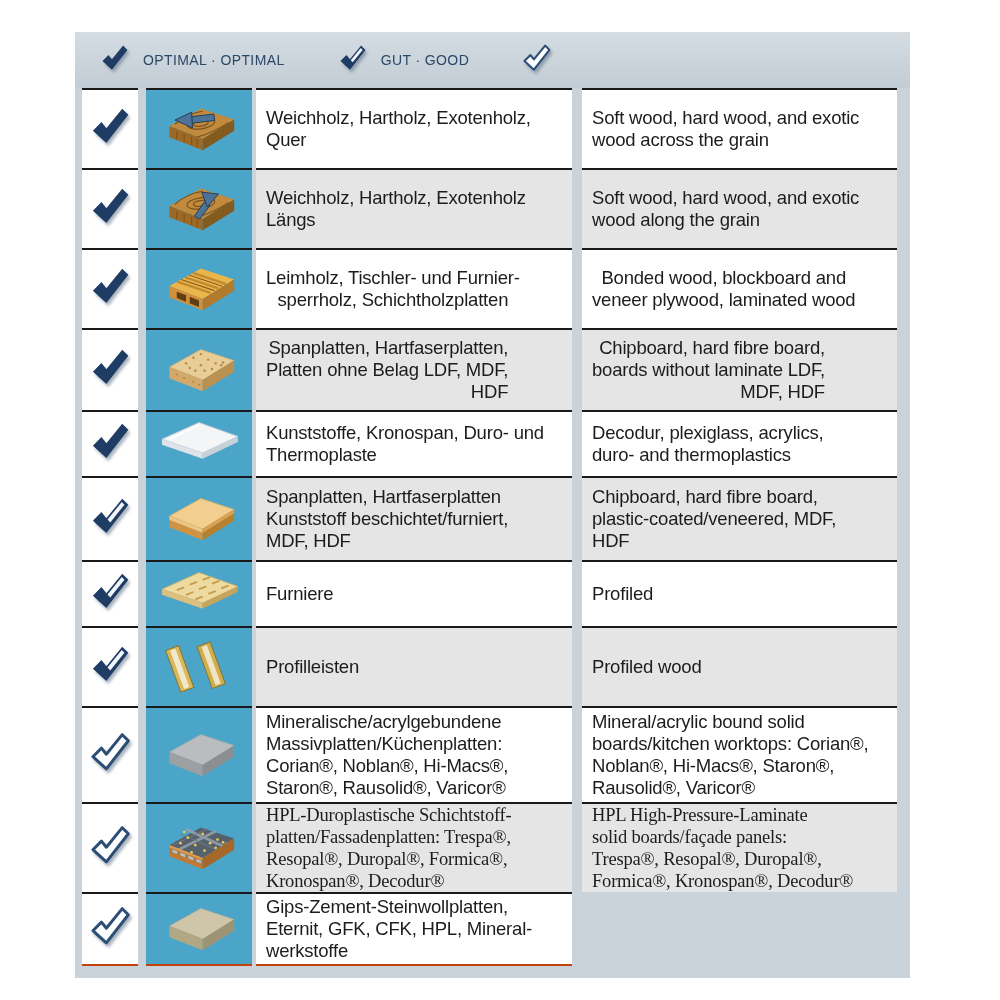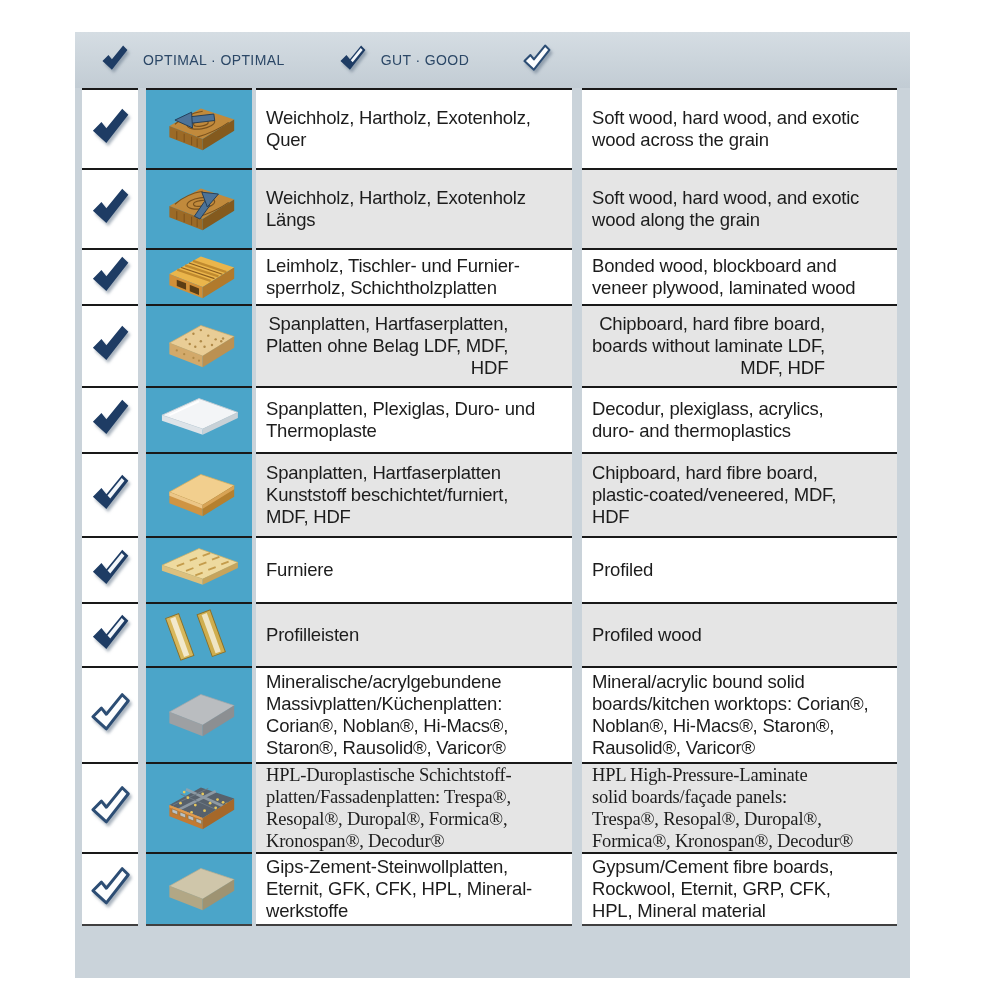--- a/index.html
+++ b/index.html
@@ -6,21 +6,21 @@
     font-family:"Liberation Sans",sans-serif;position:relative;}
   .panel{position:absolute;left:75px;top:32px;width:835px;height:946px;background:#cad3da;}
   .hdr{height:56px;display:flex;align-items:center;padding-left:24px;gap:52px;
     background:linear-gradient(#d5dde3,#c2ccd4);}
   .legend-item{display:flex;align-items:center;gap:13px;}
   .legend-label{font-size:14px;color:#2b4766;letter-spacing:.4px;white-space:nowrap;}
   .rows{}
   .row{display:grid;grid-template-columns:56px 8px 106px 4px 316px 10px 1fr;
     padding-left:7px;padding-right:13px;background:#cad3da;}
   .cell{border-top:2px solid #191919;box-sizing:border-box;display:flex;align-items:center;overflow:hidden;}
-  .row.last .cell{border-bottom:2px solid #404040;}
+  .row.last .cell{border-bottom:2px solid #c2410c;}
   .check-cell{background:#ffffff;justify-content:center;}
   .icon-cell{background:#4ba5c9;justify-content:center;}
   .text-cell{background:#ffffff;padding-left:10px;}
   .row.shaded .text-cell{background:#e5e5e5;}
   .text-cell .txt{white-space:pre-line;font-size:18.5px;line-height:22px;color:#1c1c1c;letter-spacing:-0.2px;}
   .gap{background:#cad3da;}
   .chk{filter:drop-shadow(2px 3px 1.5px rgba(96,114,135,.55));}
 </style>
 </head>
 <body>
@@ -122,21 +122,21 @@
         <div class="cell text-cell">
           <div class="txt">Weichholz, Hartholz, Exotenholz
 Längs</div>
         </div>
         <div class="gap"></div>
         <div class="cell text-cell">
           <div class="txt">Soft wood, hard wood, and exotic
 wood along the grain</div>
         </div>
       </div>
-      <div class="row" style="height: 56px;">
+      <div class="row" style="height: 80px; text-align: center;">
         <div class="cell check-cell">
           <span><svg class="chk" viewBox="0 0 36 36" width="44" height="44">
               <polygon points="4,21 11,14 15,19 28,3 33,8 15,31" fill="#1e3c64"></polygon>
             </svg></span>
         </div>
         <div class="gap"></div>
         <div class="cell icon-cell">
           <span><svg viewBox="0 0 108 66" width="100" height="62">
               <polygon points="22,32 56,13 92,25 58,46" fill="#eab54b"></polygon>
               <g stroke="#c08a2e" stroke-width="2.5">
@@ -222,21 +222,21 @@
         <div class="cell icon-cell">
           <span><svg viewBox="0 0 108 66" width="100" height="62">
               <polygon points="14,30 54,12 96,27 58,45" fill="#f3f5f7" stroke="#c3ccd3" stroke-width="1"></polygon>
               <path d="M22 30 L54 15" stroke="#ffffff" stroke-width="2" fill="none"></path>
               <polygon points="14,30 58,45 58,51 14,36" fill="#dde3e8"></polygon>
               <polygon points="58,45 96,27 96,33 58,51" fill="#c8d1d7"></polygon>
             </svg></span>
         </div>
         <div class="gap"></div>
         <div class="cell text-cell">
-          <div class="txt">Spanplatten, Plexiglas, Duro- und
+          <div class="txt">Kunststoffe, Kronospan, Duro- und
 Thermoplaste</div>
         </div>
         <div class="gap"></div>
         <div class="cell text-cell">
           <div class="txt">Decodur, plexiglass, acrylics,
 duro- and thermoplastics</div>
         </div>
       </div>
       <div class="row shaded" style="height: 84px;">
         <div class="cell check-cell">
@@ -296,21 +296,21 @@
         </div>
         <div class="gap"></div>
         <div class="cell text-cell">
           <div class="txt">Furniere</div>
         </div>
         <div class="gap"></div>
         <div class="cell text-cell">
           <div class="txt">Profiled</div>
         </div>
       </div>
-      <div class="row shaded" style="height: 64px;">
+      <div class="row shaded" style="height: 80px;">
         <div class="cell check-cell">
           <span><svg class="chk" viewBox="0 0 36 36" width="44" height="44">
               <polygon points="4,21 11,14 15,19 28,3 33,8 15,31" fill="#1e3c64"></polygon>
               <polygon points="16,20 27.6,5.8 29.8,8 18.2,22.4" fill="#f2f6fa"></polygon>
             </svg></span>
         </div>
         <div class="gap"></div>
         <div class="cell icon-cell">
           <span><svg viewBox="0 0 108 66" width="100" height="62">
               <g stroke="#8a6f28" stroke-width="1">
@@ -433,20 +433,15 @@
               <polygon points="58,46 92,25 92,37 58,58" fill="#9e9372"></polygon>
             </svg></span>
         </div>
         <div class="gap"></div>
         <div class="cell text-cell">
           <div class="txt">Gips-Zement-Steinwollplatten,
 Eternit, GFK, CFK, HPL, Mineral-
 werkstoffe</div>
         </div>
         <div class="gap"></div>
-        <div class="cell text-cell">
-          <div class="txt">Gypsum/Cement fibre boards,
-Rockwool, Eternit, GRP, CFK,
-HPL, Mineral material</div>
-        </div>
       </div>
     </div>
 </div>
 
 </body></html>

